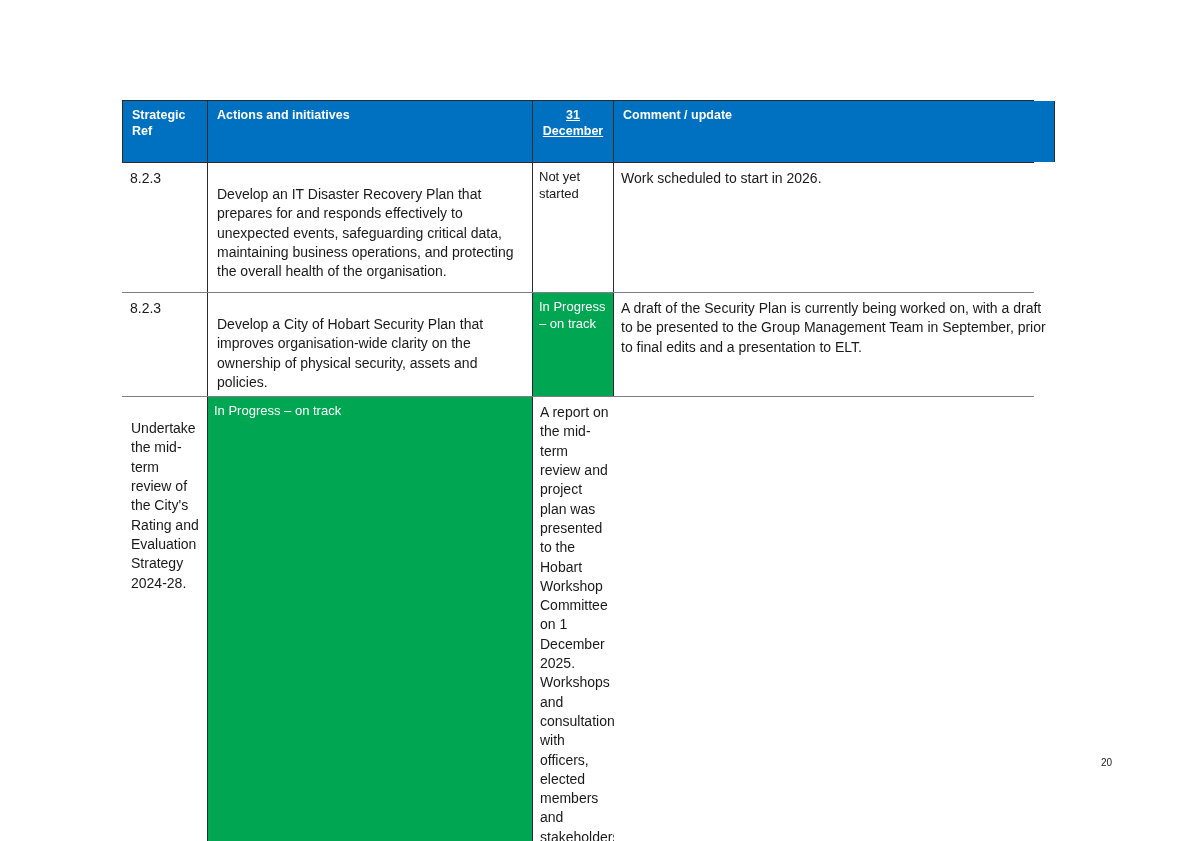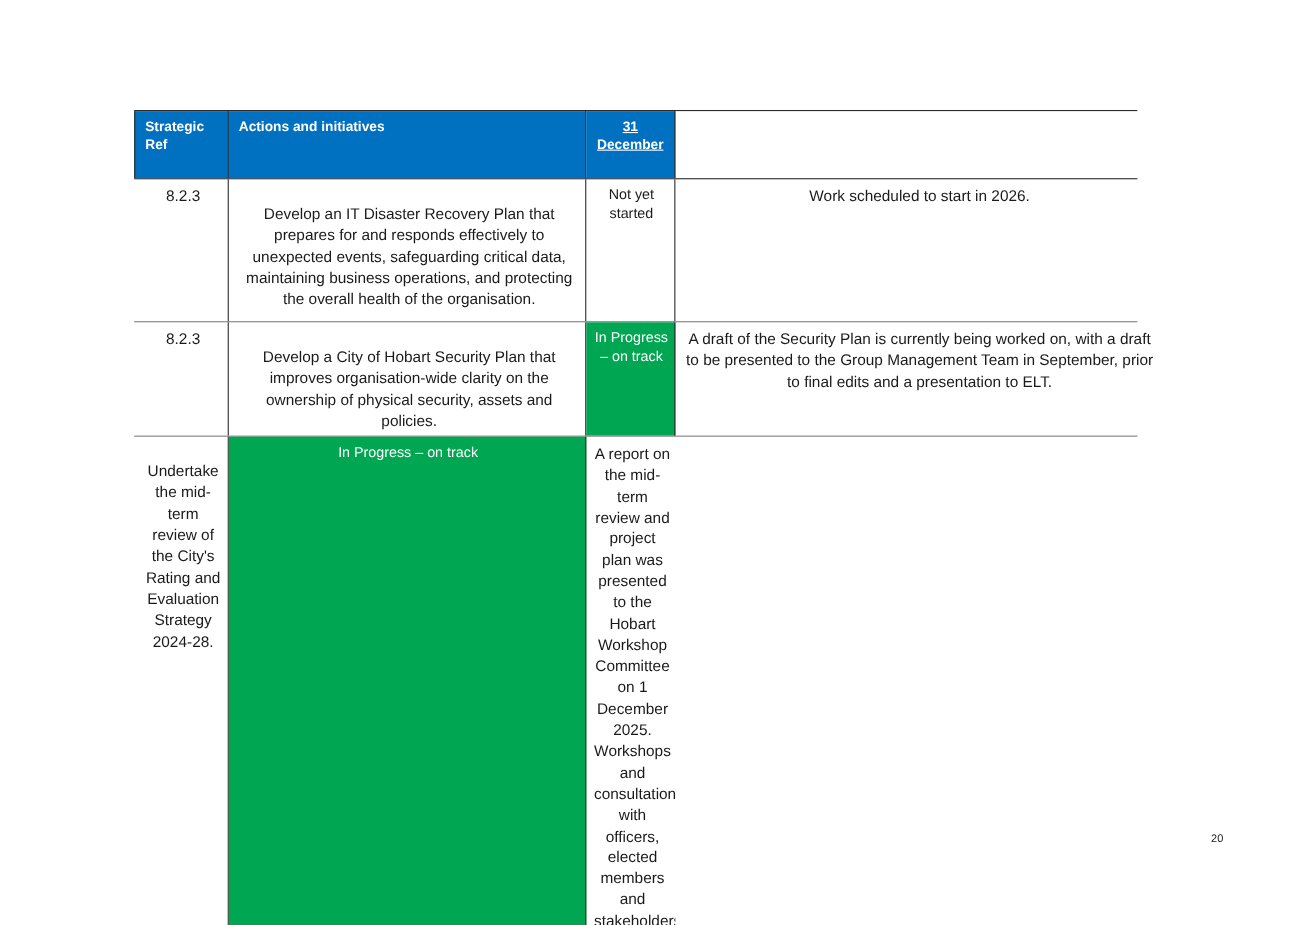--- a/index.html
+++ b/index.html
@@ -56,21 +56,20 @@
     text-decoration: underline;
   }
   
   .tr.body {
     border-bottom: 1px solid var(--row-divider, #7f7f7f);
     color: #1a1a1a;
   }
   .tr.body > div {
     font-size: 14px;
     line-height: 19.3px;
-    text-align: center;
   }
   .cell-ref {
     padding: 6px 4px 4px 8px;
     border-right: 1px solid var(--border-dark, #333333);
   }
   .cell-action {
     padding: 22px 5px 4px 9px;
     border-right: 1px solid var(--border-dark, #333333);
   }
   .cell-status {
@@ -100,20 +99,21 @@
 <body>
 
 <div class="page">
 
   <div class="doc-table">
 
     <div class="tr head">
       <div>Strategic Ref</div>
       <div>Actions and initiatives</div>
       <div class="center">31 December</div>
+      <div>Comment / update</div>
     </div>
 
     <div class="tr body" style="min-height:130px">
       <div class="cell-ref">8.2.3</div>
       <div class="cell-action">Develop an IT Disaster Recovery Plan that prepares for and responds effectively to unexpected events, safeguarding critical data, maintaining business operations, and protecting the overall health of the organisation.</div>
       <div class="cell-status">Not yet started</div>
       <div class="cell-comment">Work scheduled to start in 2026.</div>
     </div>
 
     <div class="tr body" style="min-height:94px">

